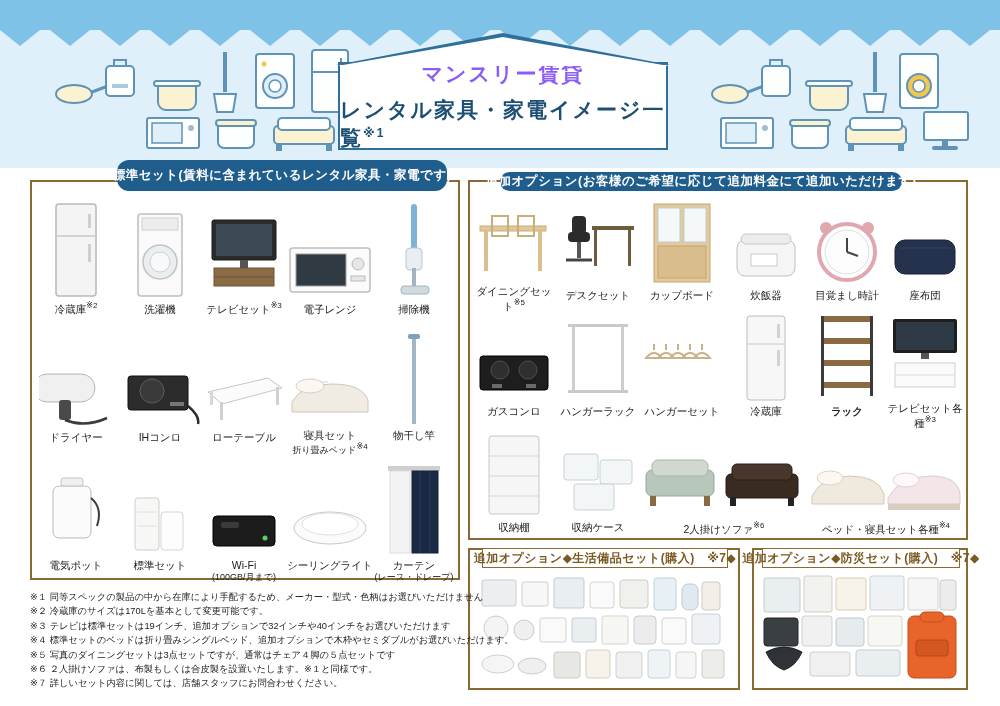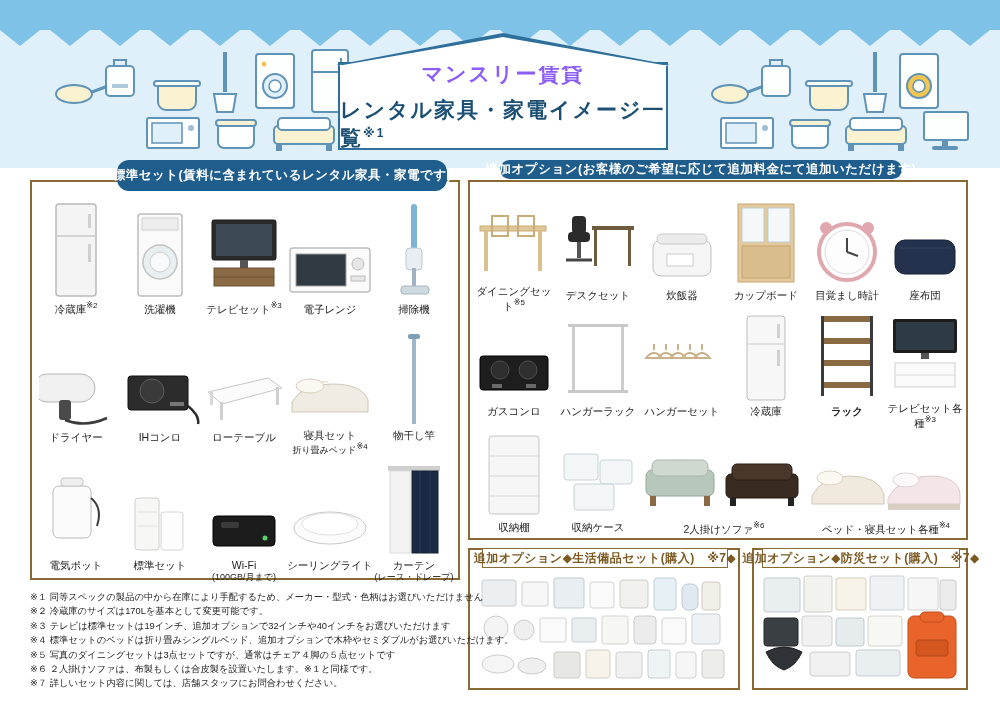--- a/index.html
+++ b/index.html
@@ -402,21 +402,21 @@
           <rect x="28" y="9" width="26" height="82" fill="#1b2a44" stroke="#142033"></rect>
           <line x1="36" y1="9" x2="36" y2="91" stroke="#2b3c58"></line>
           <line x1="46" y1="9" x2="46" y2="91" stroke="#2b3c58"></line>
         </svg>
     </div>
     <div class="caption"><span>カーテン</span><span class="sub">(レース・ドレープ)</span></div>
   </div>
 </div>
 
 <div class="panel" style="left:468px;top:180px;width:500px;height:360px;"></div>
-<div class="panel-title" style="left:500px;top:160px;width:402px;height:19px;">追加オプション(お客様のご希望に応じて追加料金にて追加いただけます)</div>
+<div class="panel-title" style="left:500px;top:172px;width:402px;height:19px;">追加オプション(お客様のご希望に応じて追加料金にて追加いただけます)</div>
 
 <div class="items" style="left:472px;top:198px;width:492px;">
 
   <div class="item" style="width:84px;height:112px;">
     <div class="thumb" style="height:88px">
       <svg width="80" height="84" viewBox="0 0 80 84">
           <rect x="6" y="28" width="66" height="5" fill="#e0c89a" stroke="#c9ad78"></rect>
           <rect x="10" y="33" width="4" height="40" fill="#d9c08e"></rect>
           <rect x="64" y="33" width="4" height="40" fill="#d9c08e"></rect>
           <rect x="18" y="18" width="16" height="20" fill="none" stroke="#c9ad78" stroke-width="2"></rect>
@@ -436,39 +436,39 @@
           <rect x="19" y="40" width="4" height="16" fill="#555"></rect>
           <path d="M8 58 h26" stroke="#444" stroke-width="3"></path>
           <rect x="14" y="14" width="14" height="18" rx="4" fill="#2b2b2b"></rect>
         </svg>
     </div>
     <div class="caption"><span>デスクセット</span></div>
   </div>
 
   <div class="item" style="width:84px;height:112px;">
     <div class="thumb" style="height:88px">
-      <svg width="78" height="64" viewBox="0 0 78 64">
-          <rect x="10" y="18" width="58" height="36" rx="8" fill="#f5f5f5" stroke="#c0c0c0"></rect>
-          <rect x="14" y="12" width="50" height="10" rx="5" fill="#ececec" stroke="#c8c8c8"></rect>
-          <rect x="24" y="32" width="26" height="12" fill="#ffffff" stroke="#ccc"></rect>
-        </svg>
-    </div>
-    <div class="caption"><span>炊飯器</span></div>
-  </div>
-
-  <div class="item" style="width:84px;height:112px;">
-    <div class="thumb" style="height:88px">
       <svg width="68" height="86" viewBox="0 0 68 86">
           <rect x="6" y="4" width="56" height="78" fill="#e3c99b" stroke="#c3a673"></rect>
           <rect x="10" y="8" width="22" height="34" fill="#f4f8f9" stroke="#b9cdd4"></rect>
           <rect x="36" y="8" width="22" height="34" fill="#f4f8f9" stroke="#b9cdd4"></rect>
           <rect x="10" y="46" width="48" height="32" fill="#d9bd8d" stroke="#c3a673"></rect>
         </svg>
     </div>
     <div class="caption"><span>カップボード</span></div>
+  </div>
+
+  <div class="item" style="width:84px;height:112px;">
+    <div class="thumb" style="height:88px">
+      <svg width="78" height="64" viewBox="0 0 78 64">
+          <rect x="10" y="18" width="58" height="36" rx="8" fill="#f5f5f5" stroke="#c0c0c0"></rect>
+          <rect x="14" y="12" width="50" height="10" rx="5" fill="#ececec" stroke="#c8c8c8"></rect>
+          <rect x="24" y="32" width="26" height="12" fill="#ffffff" stroke="#ccc"></rect>
+        </svg>
+    </div>
+    <div class="caption"><span>炊飯器</span></div>
   </div>
 
   <div class="item" style="width:78px;height:112px;">
     <div class="thumb" style="height:88px">
       <svg width="66" height="70" viewBox="0 0 66 70">
           <circle cx="33" cy="36" r="28" fill="#ffffff" stroke="#e0a8ae" stroke-width="4"></circle>
           <circle cx="33" cy="36" r="22" fill="#fdfdfd" stroke="#ddd"></circle>
           <line x1="33" y1="36" x2="33" y2="22" stroke="#444" stroke-width="2"></line>
           <line x1="33" y1="36" x2="44" y2="40" stroke="#444" stroke-width="2"></line>
           <circle cx="12" cy="12" r="6" fill="#e0a8ae"></circle>

